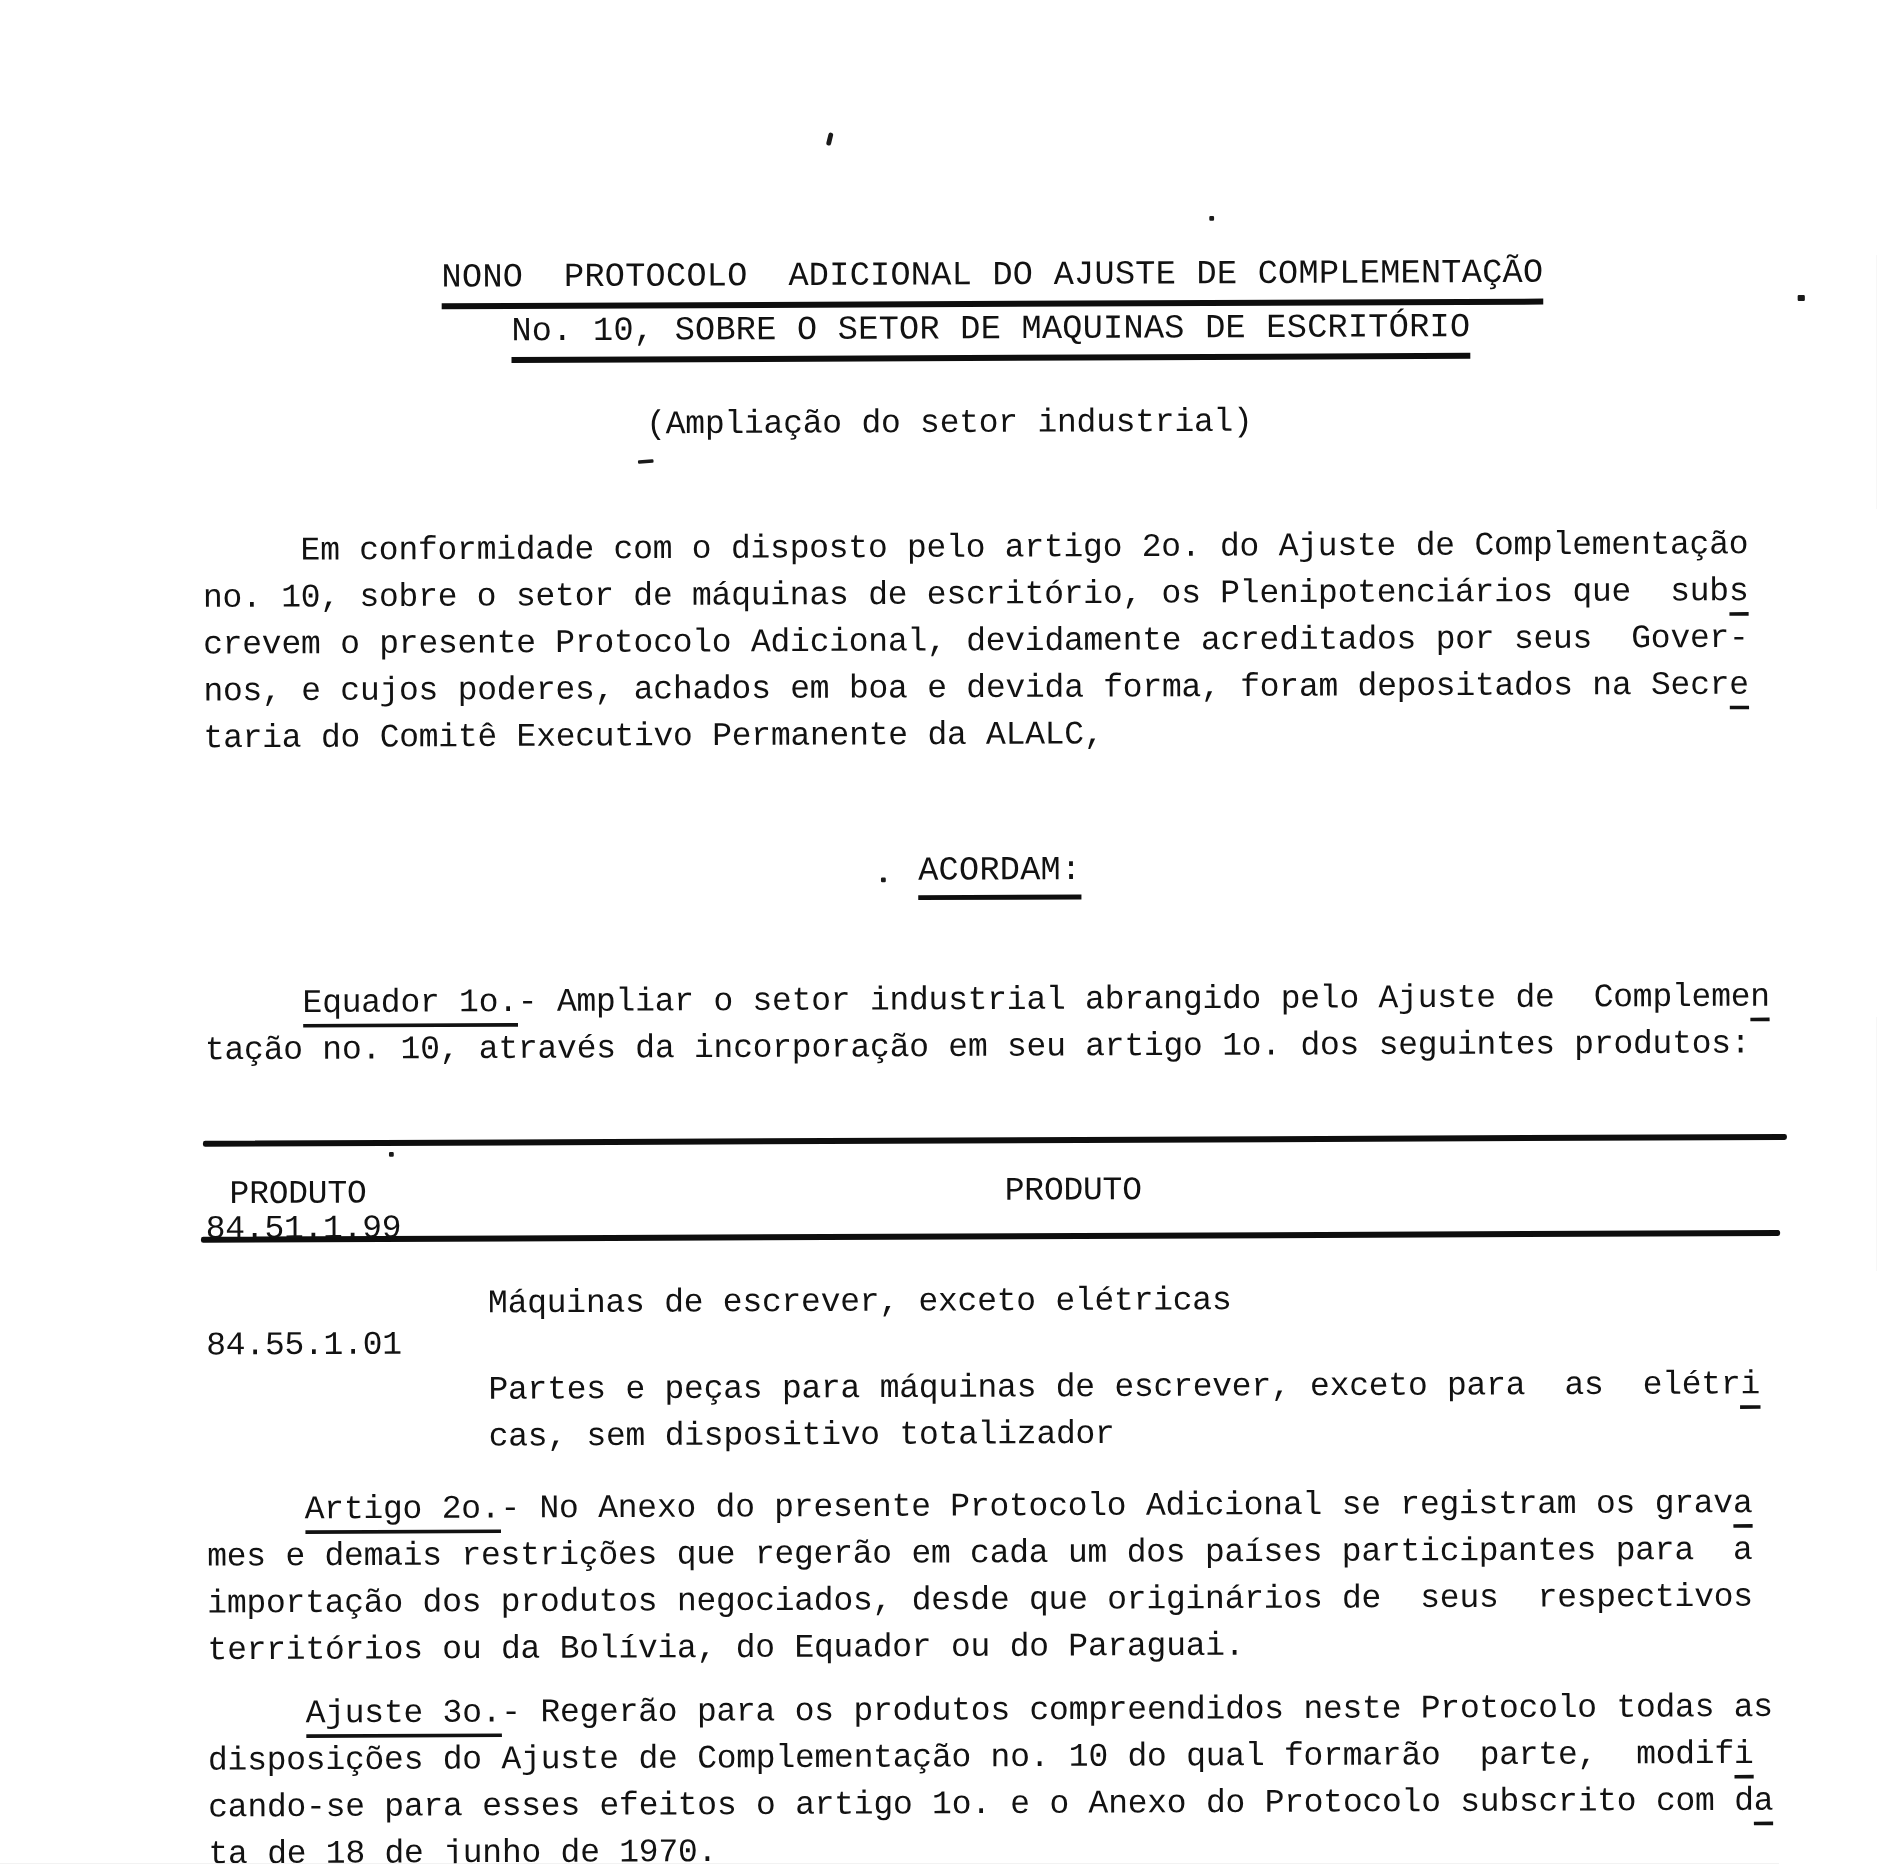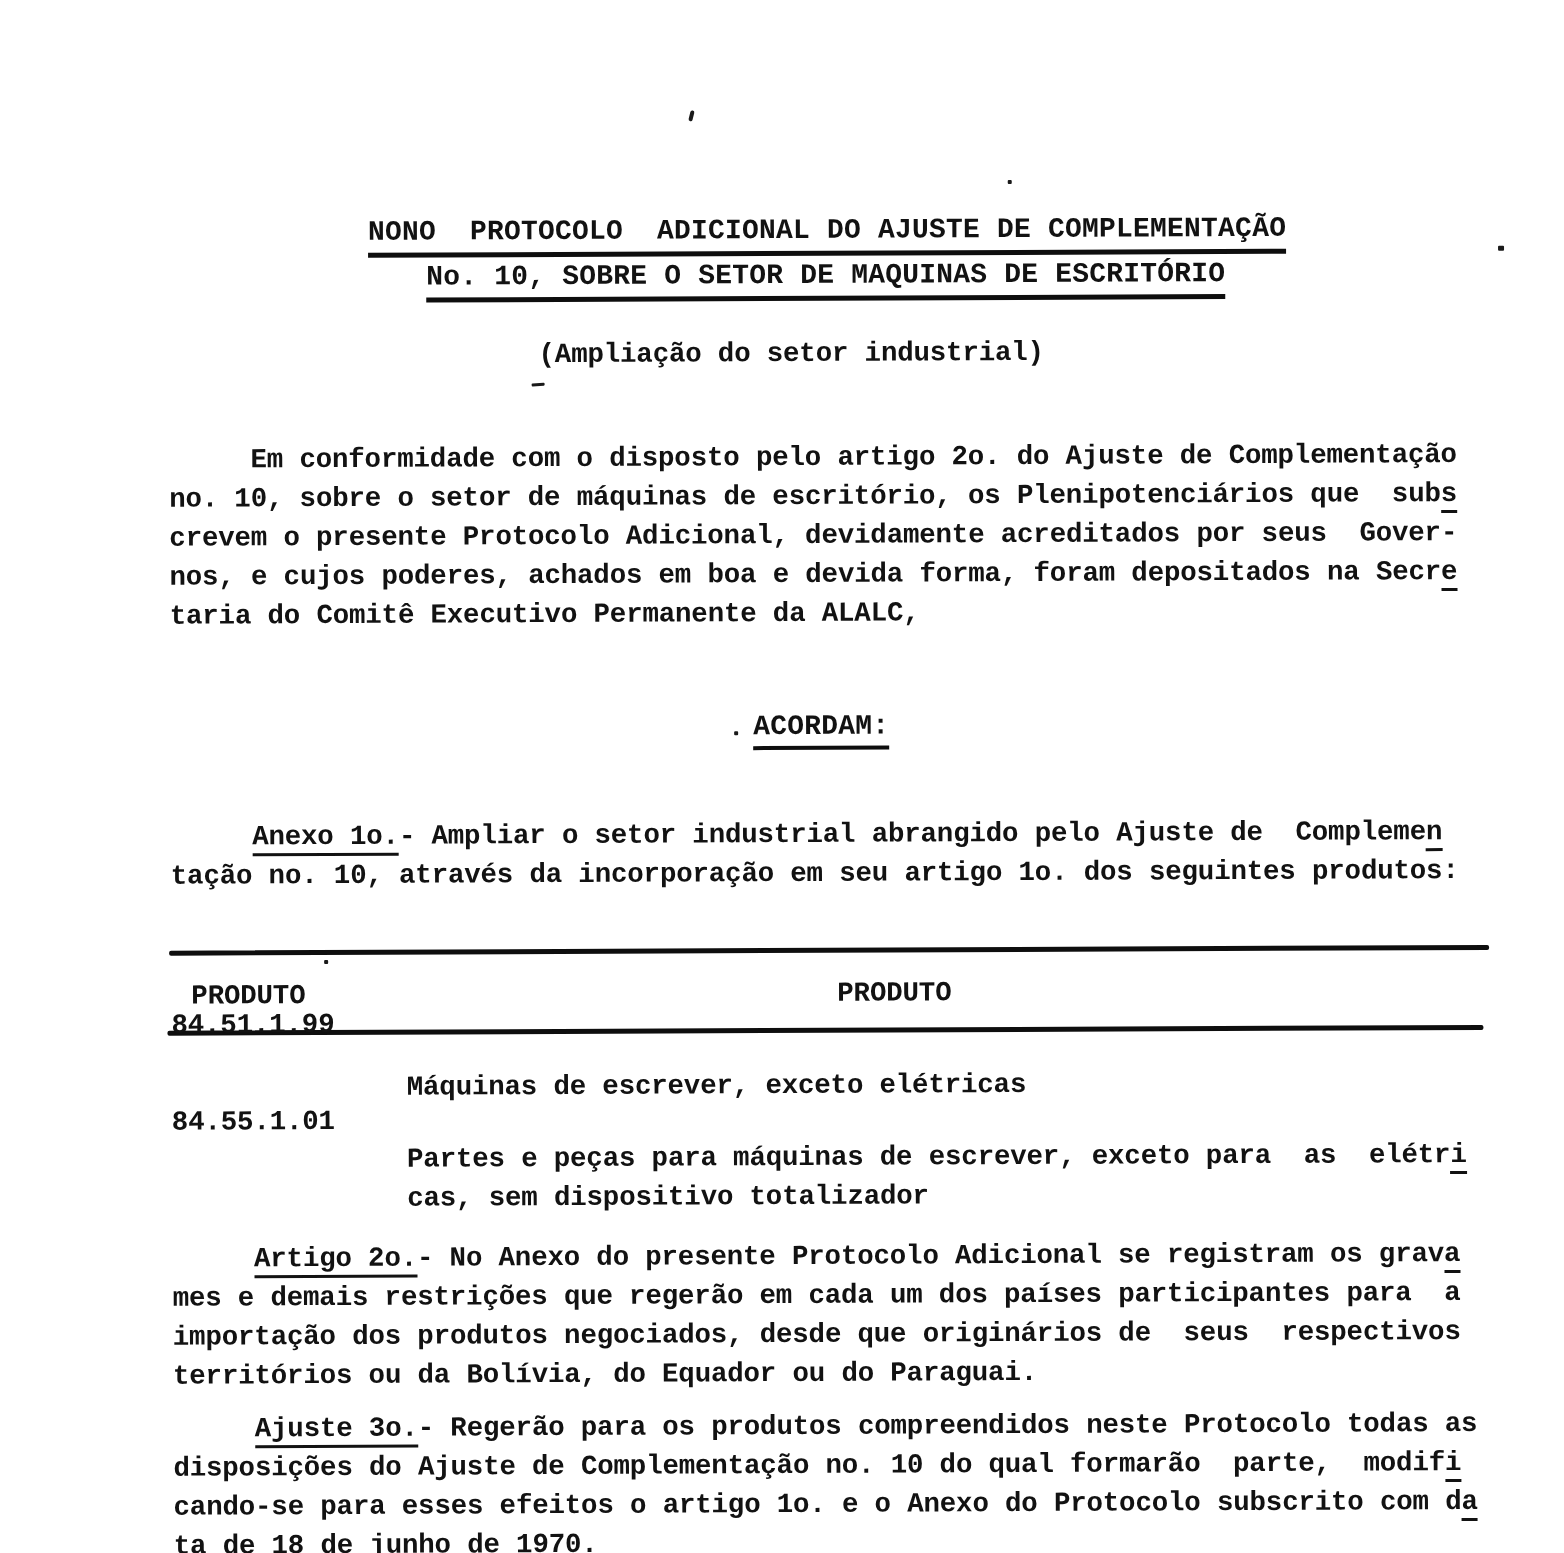--- a/index.html
+++ b/index.html
@@ -3,21 +3,21 @@
 <meta charset="utf-8">
 <style>
   html, body { margin: 0; padding: 0; background: #e8e8e8; }
   .page {
     position: relative;
     width: 1564px;
     height: 1553px;
     background: #ffffff;
     overflow: hidden;
     font-family: "Liberation Mono", "DejaVu Sans Mono", monospace;
-    font-weight: 700;
+    font-weight: 400;
     color: #121212;
   }
   .doc {
     position: absolute;
     inset: 0;
     transform: rotate(-0.25deg);
     transform-origin: 50% 45%;
   }
   .abs { position: absolute; }
   .line {
@@ -27,21 +27,21 @@
     letter-spacing: -0.2px;
   }
   .title-line {
     white-space: pre;
     font-size: 28px;
     line-height: 34px;
     letter-spacing: 0.2px;
   }
   .ul  { border-bottom: 3px solid #121212; padding-bottom: 1px; }
   .ul-thick   { border-bottom: 5px solid #0e0e0e; padding-bottom: 5px; }
-  .ul-heading { border-bottom: 4px solid #0e0e0e; padding-bottom: 4px; }
+  .ul-heading { border-bottom: 4px solid #0e0e0e; padding-bottom: 4px; margin-left: 12px; }
   .rule {
     position: absolute;
     height: 5px;
     background: #0e0e0e;
     border-radius: 2px;
   }
   .artifact { position: absolute; background: #1a1a1a; }
   .a-tick { width: 4px; height: 11px; transform: rotate(14deg); border-radius: 2px; }
   .a-dot-sm { width: 4px; height: 4px; border-radius: 1px; }
   .a-dot { width: 6px; height: 5px; border-radius: 1px; }
@@ -70,21 +70,21 @@
       <div class="line"><span>crevem o presente Protocolo Adicional, devidamente acreditados por seus  Gover-</span></div>
       <div class="line"><span>nos, e cujos poderes, achados em boa e devida forma, foram depositados na Secr</span><span class="ul">e</span></div>
       <div class="line"><span>taria do Comitê Executivo Permanente da ALALC,</span></div>
     </div>
 
     <div class="abs" style="left:753px; top:710px">
       <span class="title-line ul-heading">ACORDAM:</span>
     </div>
 
     <div class="abs" style="left:170px; top:815px">
-      <div class="line"><span>     </span><span class="ul">Anexo 1o.</span><span>- Ampliar o setor industrial abrangido pelo Ajuste de  Compleme</span><span class="ul">n</span></div>
+      <div class="line"><span>     </span><span class="ul">Equador 1o.</span><span>- Ampliar o setor industrial abrangido pelo Ajuste de  Compleme</span><span class="ul">n</span></div>
       <div class="line"><span>tação no. 10, através da incorporação em seu artigo 1o. dos seguintes produtos:</span></div>
     </div>
 
     <div class="rule" style="left:168px; top:948px; width:1320px"></div>
     <div class="abs" style="left:190px; top:974px">
       <span class="line">PRODUTO</span>
     </div>
     <div class="abs" style="left:836px; top:974px">
       <span class="line">PRODUTO</span>
     </div>

